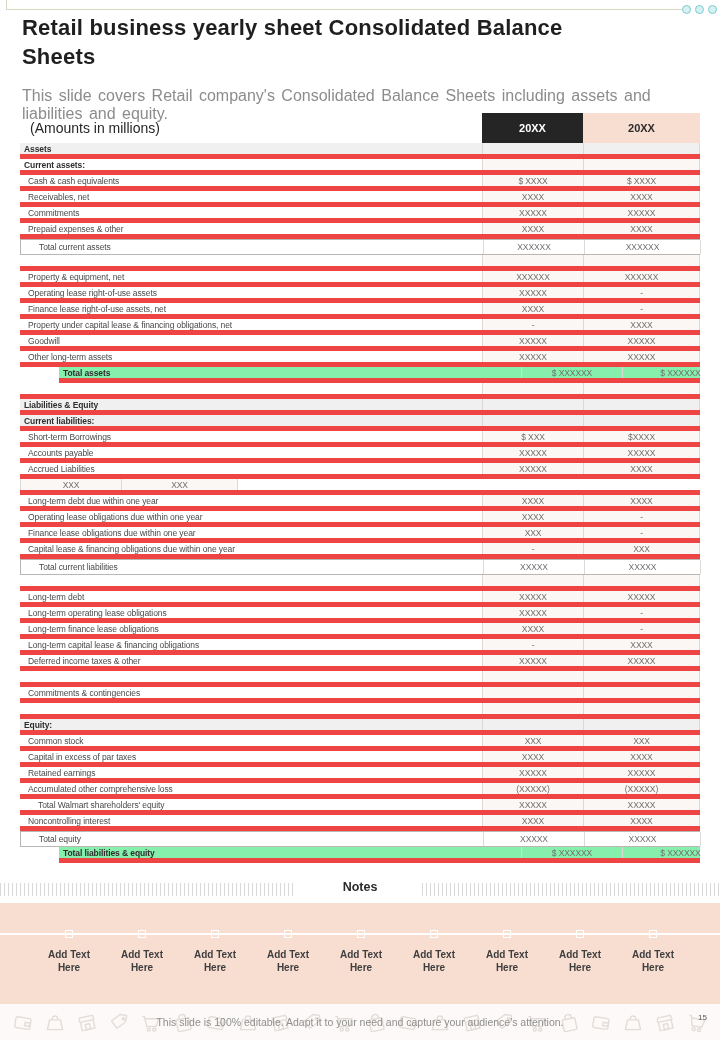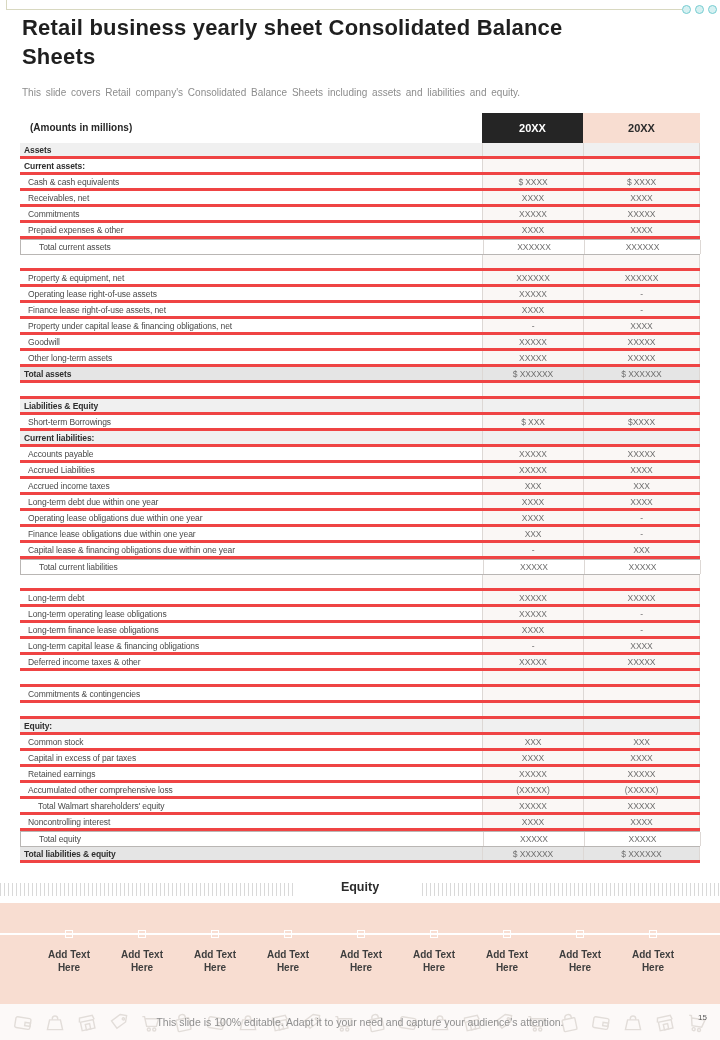--- a/index.html
+++ b/index.html
@@ -8,46 +8,46 @@
 
   
   .top-line{position:absolute;top:9px;left:6px;width:676px;height:1px;background:#d8d8c0;}
   .top-tick{position:absolute;top:0;left:6px;width:1px;height:10px;background:#d8d8c0;}
   .deco-circle{position:absolute;top:5px;width:9px;height:9px;border-radius:50%;
                background:#d7f1f2;border:1px solid #76ccd1;box-sizing:border-box;}
 
   
   .title{position:absolute;left:22px;top:13px;width:580px;font-size:22px;line-height:29px;
          font-weight:bold;color:#1f1f1f;letter-spacing:.2px;}
-  .subtitle{position:absolute;left:22px;top:87px;width:690px;font-size:10px;color:#8c8c8c;
+  .subtitle{position:absolute;left:22px;top:87px;width:690px;font-size:16px;color:#8c8c8c;
             word-spacing:2px;}
 
   
   .thead{position:absolute;left:20px;top:113px;width:680px;height:30px;}
-  .caption{position:absolute;left:10px;top:0;height:30px;line-height:30px;font-size:10px;
-           font-weight:bold;color:#262626;}
+  .caption{position:absolute;left:10px;top:0;height:30px;line-height:30px;font-size:14px;
+           font-weight:normal;color:#262626;}
   .colhead{position:absolute;top:0;height:30px;line-height:30px;text-align:center;
            font-size:11px;font-weight:bold;}
   .colhead.black{left:462px;width:101px;background:#252525;color:#ffffff;}
   .colhead.pink{left:563px;width:117px;background:#f8ddd1;color:#2b2b2b;}
 
   
   .tbody{position:absolute;left:20px;top:143px;width:680px;}
   .row{display:flex;height:16px;font-size:8.5px;color:#4a4a4a;background:#fff;
-       border-bottom:3px solid #ef4444;box-sizing:border-box;letter-spacing:-0.1px;}
+       border-bottom:5px solid #ef4444;box-sizing:border-box;letter-spacing:-0.1px;}
   .c-label{flex:0 0 462px;display:flex;align-items:center;padding-left:8px;box-sizing:border-box;}
   .c-v{flex:0 0 101px;display:flex;align-items:center;justify-content:center;color:#6f6f6f;
        border-left:1px solid #ddd8d5;background:#faf7f5;box-sizing:border-box;}
   .c-v2{flex:0 0 117px;border-right:1px solid #ddd8d5;}
   .row.section{background:#f0f0f0;font-weight:bold;color:#2e2e2e;}
   .row.section .c-label{padding-left:4px;}
   .row.section .c-v{background:transparent;}
   .row.subsection{font-weight:bold;color:#2e2e2e;}
   .row.subsection .c-label{padding-left:4px;}
-  .row.grand{background:#e5e5e5;}
+  .row.grand{background:#86efac;margin-left:39px;}
   .row.grand .c-label{font-weight:bold;color:#2e2e2e;padding-left:4px;}
   .row.grand .c-v{background:transparent;}
   .row.boxed{border:1px solid #b9b6b4;}
   .row.boxed .c-label{padding-left:18px;}
   .row.boxed .c-v{background:#fff;}
   .row.indent2 .c-label{padding-left:18px;}
 
   
   .notes-label{position:absolute;left:300px;top:880px;width:120px;text-align:center;
                font-size:12.5px;font-weight:bold;color:#2b2b2b;}
@@ -174,42 +174,41 @@
       <div class="row blank">
         <div class="c-label"></div>
         <div class="c-v"></div>
         <div class="c-v c-v2"></div>
       </div>
       <div class="row section">
         <div class="c-label">Liabilities &amp; Equity</div>
         <div class="c-v"></div>
         <div class="c-v c-v2"></div>
       </div>
+      <div class="row section">
+        <div class="c-label">Current liabilities:</div>
+        <div class="c-v"></div>
+        <div class="c-v c-v2"></div>
+      </div>
       <div class="row item">
         <div class="c-label">Short-term Borrowings</div>
         <div class="c-v">$ XXX</div>
         <div class="c-v c-v2">$XXXX</div>
       </div>
-      <div class="row section">
-        <div class="c-label">Current liabilities:</div>
-        <div class="c-v"></div>
-        <div class="c-v c-v2"></div>
-      </div>
       <div class="row item">
         <div class="c-label">Accounts payable</div>
         <div class="c-v">XXXXX</div>
         <div class="c-v c-v2">XXXXX</div>
       </div>
       <div class="row item">
         <div class="c-label">Accrued Liabilities</div>
         <div class="c-v">XXXXX</div>
         <div class="c-v c-v2">XXXX</div>
       </div>
       <div class="row item">
-        <div class="c-label">Accrued income taxes</div>
         <div class="c-v">XXX</div>
         <div class="c-v c-v2">XXX</div>
       </div>
       <div class="row item">
         <div class="c-label">Long-term debt due within one year</div>
         <div class="c-v">XXXX</div>
         <div class="c-v c-v2">XXXX</div>
       </div>
       <div class="row item">
         <div class="c-label">Operating lease obligations due within one year</div>
@@ -317,21 +316,21 @@
         <div class="c-v c-v2">XXXXX</div>
       </div>
       <div class="row grand">
         <div class="c-label">Total liabilities &amp; equity</div>
         <div class="c-v">$ XXXXXX</div>
         <div class="c-v c-v2">$ XXXXXX</div>
       </div>
     </div>
 
   <div class="hatch l"></div>
-  <div class="notes-label">Equity</div>
+  <div class="notes-label">Notes</div>
   <div class="hatch r"></div>
 
   <div class="band">
     <div class="tl-line"></div>
   <div class="tl-marker" style="left: 65px;"></div>
       <div class="add-text" style="left: 36px;">Add Text Here</div>
       <div class="tl-marker" style="left: 138px;"></div>
       <div class="add-text" style="left: 109px;">Add Text Here</div>
       <div class="tl-marker" style="left: 211px;"></div>
       <div class="add-text" style="left: 182px;">Add Text Here</div>

